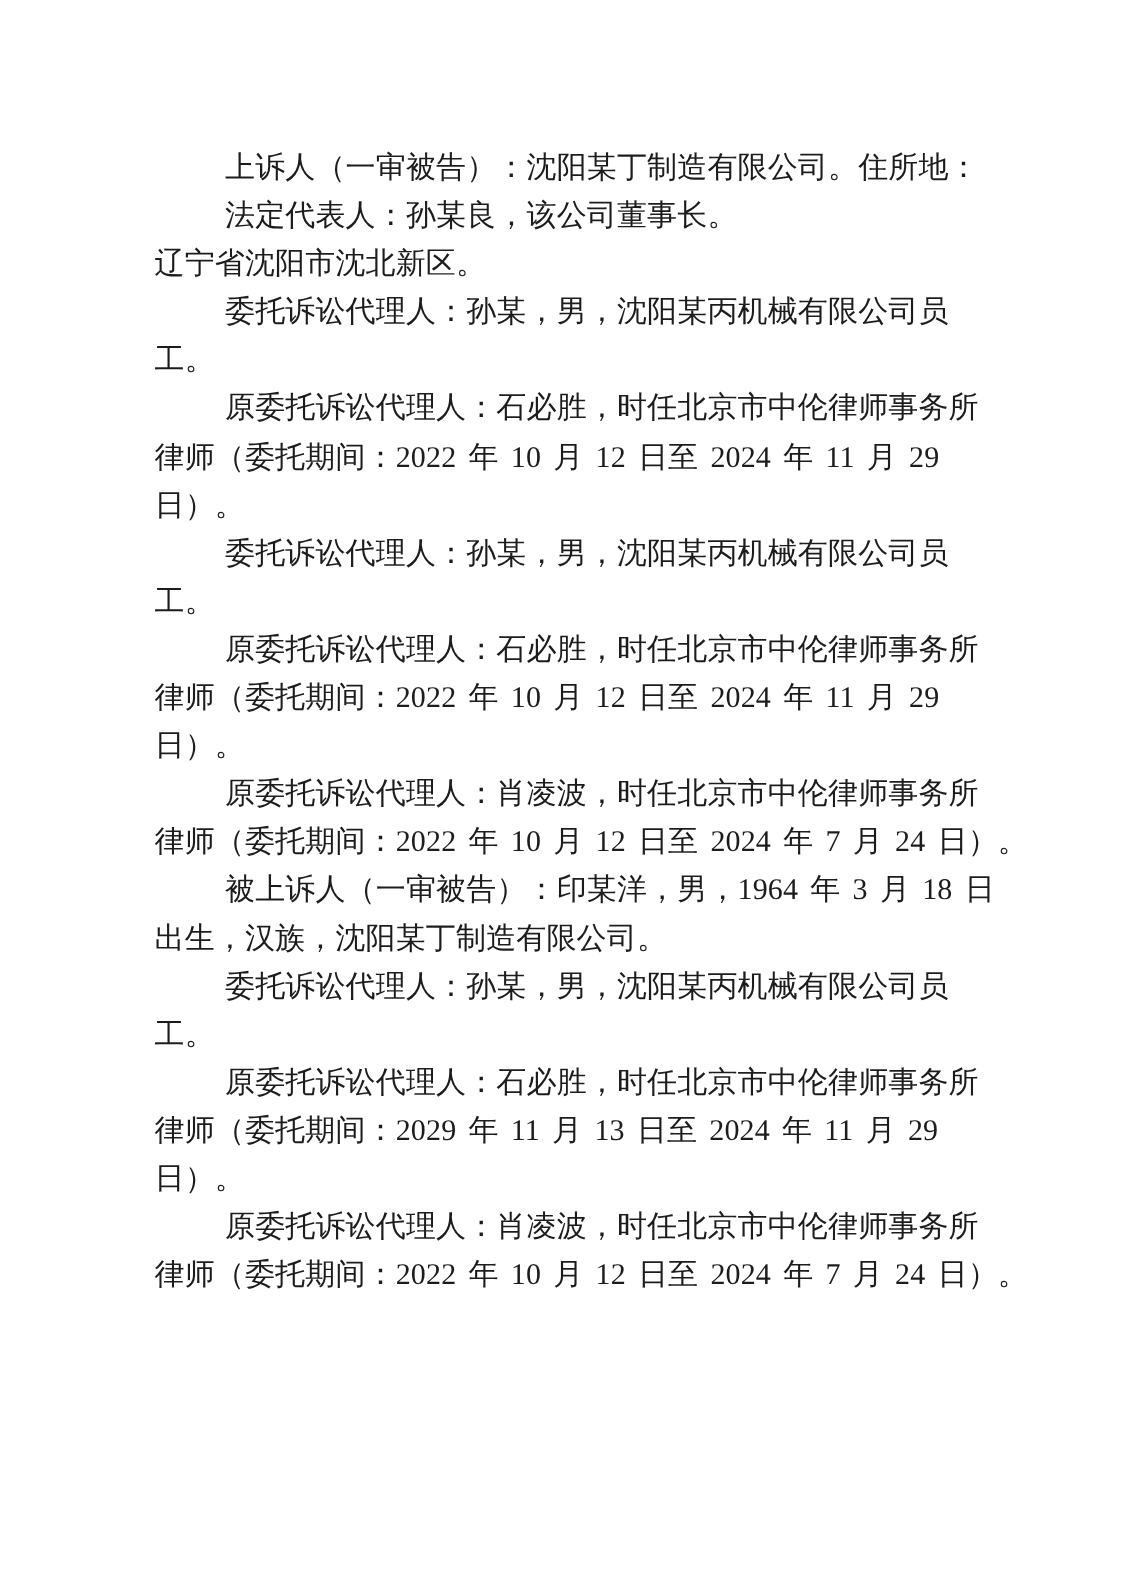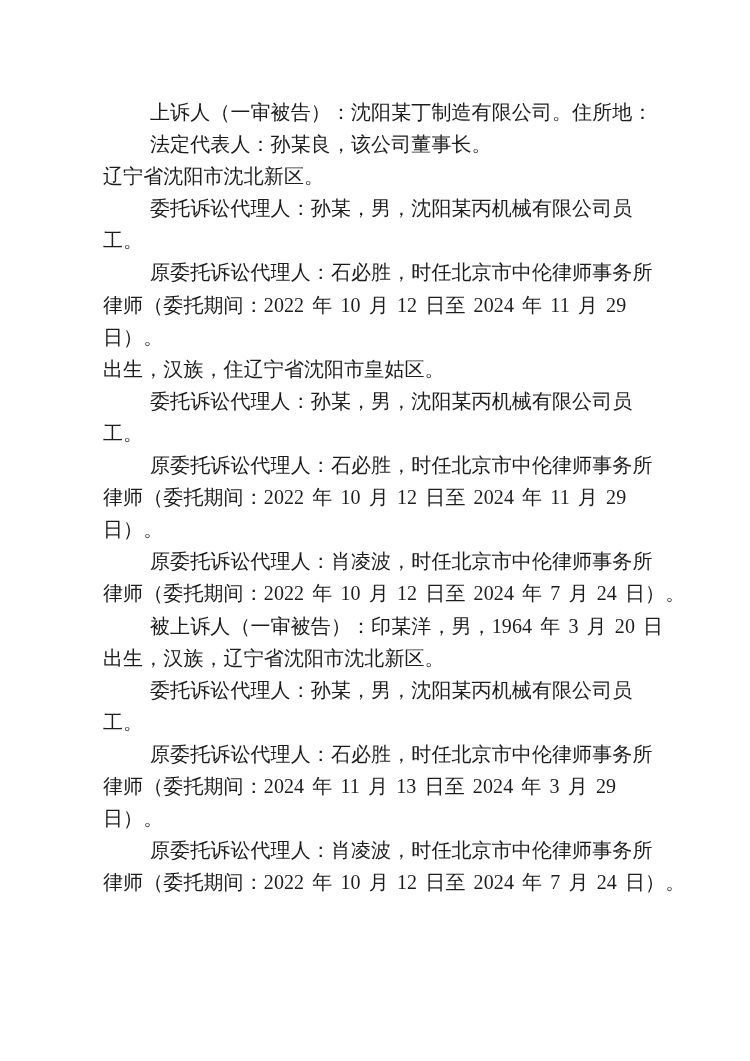--- a/index.html
+++ b/index.html
@@ -44,31 +44,30 @@
 <div class="page" style="background: rgb(255, 255, 255);">
   <div class="text-block" style="color: rgb(28, 28, 28);">
     <div class="line indent">上诉人（一审被告）：沈阳某丁制造有限公司。住所地：</div>
     <div class="line indent">法定代表人：孙某良，该公司董事长。</div>
     <div class="line">辽宁省沈阳市沈北新区。</div>
     <div class="line indent">委托诉讼代理人：孙某，男，沈阳某丙机械有限公司员</div>
     <div class="line">工。</div>
     <div class="line indent">原委托诉讼代理人：石必胜，时任北京市中伦律师事务所</div>
     <div class="line">律师（委托期间：2022 年 10 月 12 日至 2024 年 11 月 29</div>
     <div class="line">日）。</div>
-    <div class="line">出生，汉族，住辽宁省沈阳市皇姑区。</div>
     <div class="line indent">委托诉讼代理人：孙某，男，沈阳某丙机械有限公司员</div>
     <div class="line">工。</div>
     <div class="line indent">原委托诉讼代理人：石必胜，时任北京市中伦律师事务所</div>
     <div class="line">律师（委托期间：2022 年 10 月 12 日至 2024 年 11 月 29</div>
     <div class="line">日）。</div>
     <div class="line indent">原委托诉讼代理人：肖凌波，时任北京市中伦律师事务所</div>
     <div class="line">律师（委托期间：2022 年 10 月 12 日至 2024 年 7 月 24 日）。</div>
-    <div class="line indent">被上诉人（一审被告）：印某洋，男，1964 年 3 月 20 日</div>
-    <div class="line">出生，汉族，辽宁省沈阳市沈北新区。</div>
+    <div class="line indent">被上诉人（一审被告）：印某洋，男，1964 年 3 月 18 日</div>
+    <div class="line">出生，汉族，沈阳某丁制造有限公司。</div>
     <div class="line indent">委托诉讼代理人：孙某，男，沈阳某丙机械有限公司员</div>
     <div class="line">工。</div>
     <div class="line indent">原委托诉讼代理人：石必胜，时任北京市中伦律师事务所</div>
-    <div class="line">律师（委托期间：2024 年 11 月 13 日至 2024 年 3 月 29</div>
+    <div class="line">律师（委托期间：2029 年 11 月 13 日至 2024 年 11 月 29</div>
     <div class="line">日）。</div>
     <div class="line indent">原委托诉讼代理人：肖凌波，时任北京市中伦律师事务所</div>
     <div class="line">律师（委托期间：2022 年 10 月 12 日至 2024 年 7 月 24 日）。</div>
   </div>
 </div>
 
 </body></html>

